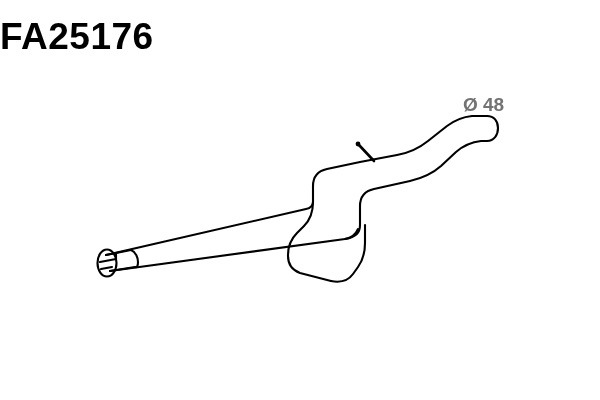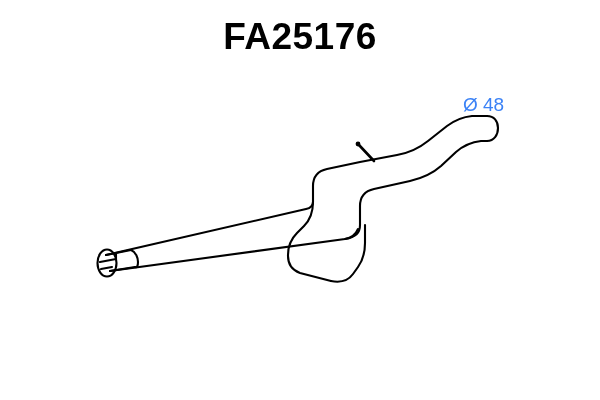--- a/index.html
+++ b/index.html
@@ -19,35 +19,35 @@
     position: relative;
     width: 600px;
     height: 400px;
     background: #ffffff;
   }
   .part-title {
     position: absolute;
     left: 0;
     top: 18px;
     width: 600px;
-    text-align: center;
+    text-align: left;
     font-family: "Liberation Sans", sans-serif;
     font-weight: bold;
     font-size: 37px;
     letter-spacing: 0.5px;
     color: #000000;
     line-height: 1;
     user-select: none;
   }
   .dim-label {
     position: absolute;
     font-family: "Liberation Sans", sans-serif;
-    font-weight: normal;
+    font-weight: bold;
     font-size: 19px;
-    color: #3b82f6;
+    color: #737373;
     white-space: nowrap;
     line-height: 1;
     user-select: none;
   }
   #label-dia-48 {
     left: 463px;
     top: 95px;
   }
   #label-dia-505 {
     left: 99px;

